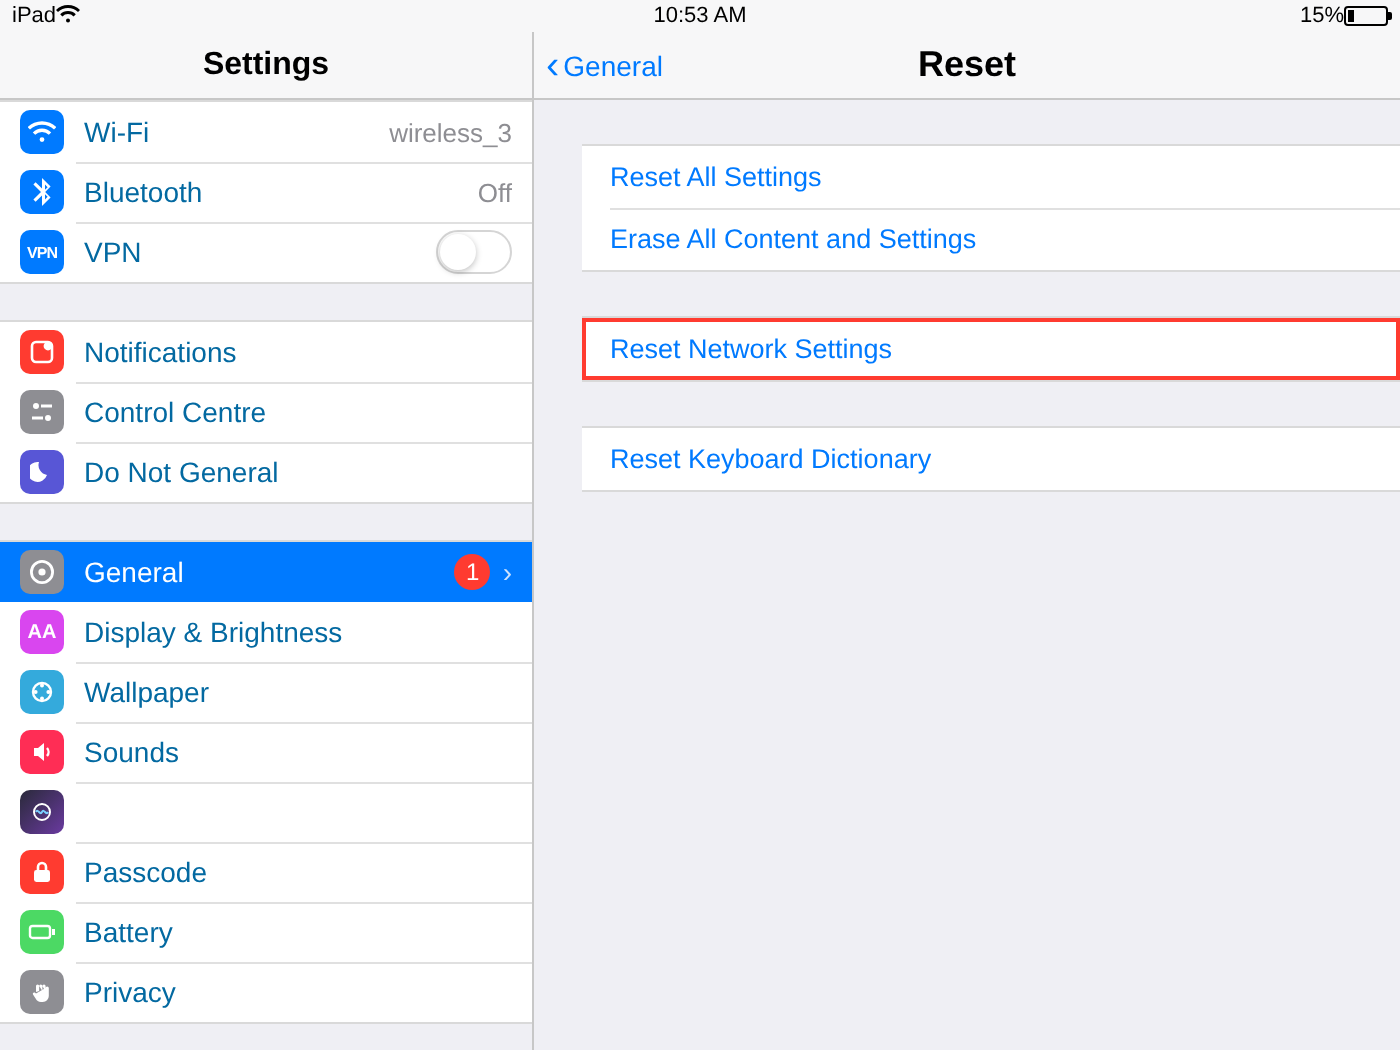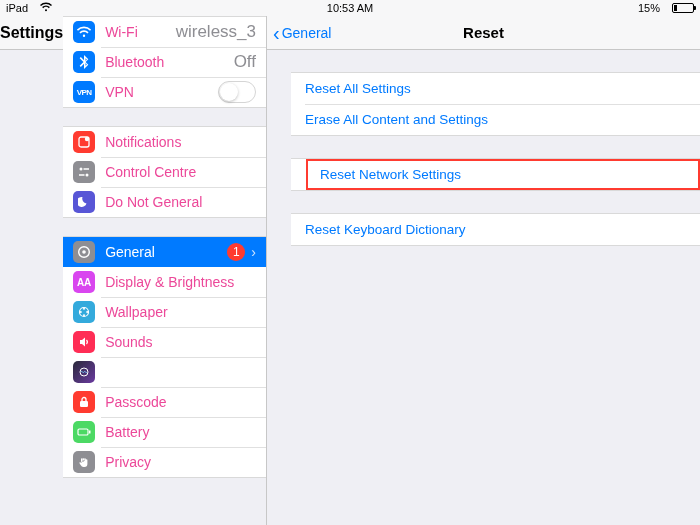--- a/index.html
+++ b/index.html
@@ -1,58 +1,58 @@
 <!DOCTYPE html>
 <html><head>
 <meta charset="utf-8">
 <style>
   * { box-sizing: border-box; margin: 0; padding: 0; }
   html, body { width: 700px; height: 525px; font-family: -apple-system, "Helvetica Neue", Arial, sans-serif; font-size: 14px; background: #efeff4; overflow: hidden; }
   .viewport { width: 700px; height: 525px; display: flex; flex-direction: column; }
   
   .statusbar { height: 16px; display: flex; align-items: center; justify-content: space-between; padding: 0 6px; font-size: 11px; color: #000; background: #f7f7f8; }
-  .statusbar .left, .statusbar .right { display: flex; align-items: center; gap: 12px; }
+  .statusbar .left, .statusbar .right { display: flex; align-items: center; gap: 0; }
   .statusbar .center { position: absolute; left: 50%; transform: translateX(-50%); font-weight: 500; }
   .battery { display: inline-flex; align-items: center; gap: 2px; }
   .battery-shell { width: 22px; height: 10px; border: 1px solid #000; border-radius: 2px; position: relative; }
   .battery-shell::after { content: ""; position: absolute; right: -3px; top: 2px; width: 2px; height: 4px; background: #000; border-radius: 0 1px 1px 0; }
   .battery-level { position: absolute; left: 1px; top: 1px; bottom: 1px; width: 15%; background: #000; }
   
   .split { flex: 1; display: flex; min-height: 0; }
   
-  .sidebar { width: 267px; background: #efeff4; display: flex; flex-direction: row; border-right: 1px solid #c7c7c7; }
+  .sidebar { width: 267px; background: #efeff4; display: flex; flex-direction: column; border-right: 1px solid #c7c7c7; }
   .sb-header { height: 34px; display: flex; align-items: center; justify-content: center; font-weight: 600; font-size: 16px; background: #f7f7f8; border-bottom: 1px solid #c7c7c7; }
   .sb-body { flex: 1; overflow-y: auto; }
   .group { background: #fff; border-top: 1px solid #d9d9d9; border-bottom: 1px solid #d9d9d9; margin-bottom: 18px; }
   .group:first-child { margin-top: 0; }
   .row { display: flex; align-items: center; height: 30px; padding: 0 10px 0 10px; position: relative; }
   .row + .row::before { content: ""; position: absolute; left: 38px; right: 0; top: 0; height: 1px; background: #e0e0e0; }
   .row.selected { background: #007aff; color: #fff; }
   .row.selected + .row::before { display: none; }
   .icon { width: 22px; height: 22px; border-radius: 5px; margin-right: 10px; display: flex; align-items: center; justify-content: center; flex-shrink: 0; }
-  .row .label { flex: 1; font-size: 14px; color: #ec4899; }
+  .row .label { flex: 1; font-size: 14px; color: #0369a1; }
   .row.selected .label { color: #fff; }
-  .row .detail { color: #8e8e93; font-size: 17px; }
+  .row .detail { color: #8e8e93; font-size: 13px; }
   .row .badge { background: #ff3b30; color: #fff; border-radius: 9px; min-width: 18px; height: 18px; display: inline-flex; align-items: center; justify-content: center; font-size: 12px; padding: 0 5px; }
   .row .chev { color: #c7c7cc; font-size: 14px; margin-left: 6px; }
   .row.selected .chev { color: #cde3ff; }
   
   .toggle { width: 38px; height: 22px; border: 1px solid #d5d5d5; border-radius: 11px; background: #fff; position: relative; }
   .toggle .knob { position: absolute; left: 1px; top: 1px; width: 18px; height: 18px; border-radius: 50%; background: #fff; box-shadow: 0 1px 3px rgba(0,0,0,0.25); }
   
   .detailpane { flex: 1; background: #efeff4; display: flex; flex-direction: column; }
   .dp-header { height: 34px; display: flex; align-items: center; background: #f7f7f8; border-bottom: 1px solid #c7c7c7; position: relative; }
   .dp-back { display: flex; align-items: center; color: #007aff; font-size: 14px; padding-left: 6px; gap: 2px; }
   .dp-back .arrow { font-size: 20px; line-height: 1; }
-  .dp-title { position: absolute; left: 50%; transform: translateX(-50%); font-weight: 600; font-size: 15px; }
+  .dp-title { position: absolute; left: 50%; transform: translateX(-50%); font-weight: 600; font-size: 18px; }
   .dp-body { flex: 1; overflow-y: auto; padding-top: 22px; padding-left: 24px; }
   .dgroup { background: #fff; border-top: 1px solid #d9d9d9; border-bottom: 1px solid #d9d9d9; margin: 0 0 22px 0; }
   .drow { display: flex; align-items: center; height: 31px; padding: 0 14px; position: relative; color: #007aff; font-size: 13.5px; }
   .drow + .drow::before { content: ""; position: absolute; left: 14px; right: 0; top: 0; height: 1px; background: #e0e0e0; }
-  .drow.highlighted { outline: 2px solid #ff3b30; outline-offset: -2px; margin-left: 15px; }
+  .drow.highlighted { outline: 2px solid #ff3b30; outline-offset: -2px; }
   
   .sb-body::-webkit-scrollbar { width: 0; }
 </style>
 </head>
 <body>
 <div class="viewport">
   <div class="statusbar">
     <div class="left">
       <span>iPad</span>
       <span><svg width="12" height="10" viewBox="0 0 12 10">

